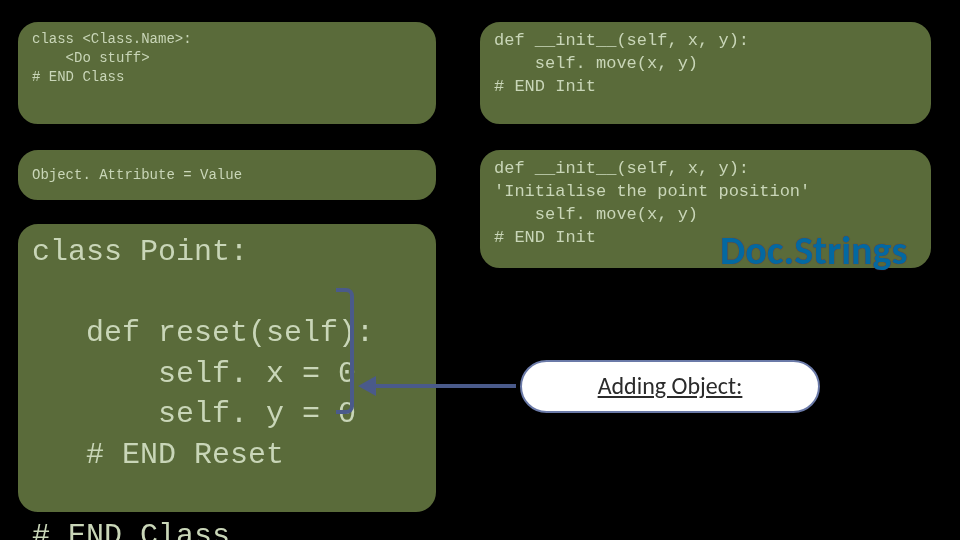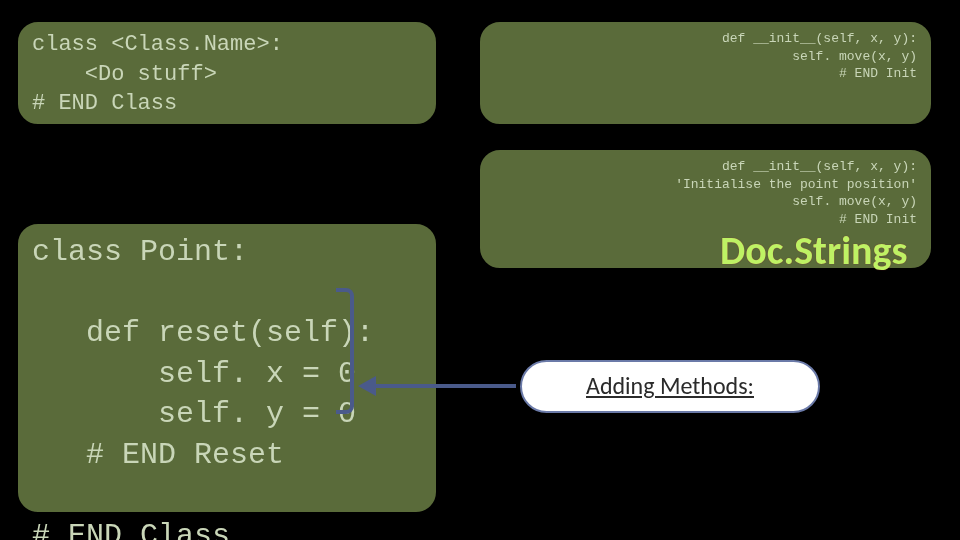--- a/index.html
+++ b/index.html
@@ -6,46 +6,46 @@
   html, body { width: 960px; height: 540px; background: #000; font-family: Georgia, 'Times New Roman', serif; overflow: hidden; }
   .stage { position: relative; width: 960px; height: 540px; }
   .codebox {
     position: absolute;
     background: #5a6b3a;
     border: 2px solid #000;
     border-radius: 22px;
     padding: 8px 14px;
     font-family: 'Courier New', monospace;
     color: #c9d6b8;
-    font-size: 22px;
+    font-size: 14px;
     line-height: 1.35;
     white-space: pre;
   }
-  .codebox.small { font-size: 13px; line-height: 1.35; text-align: right; }
+  .codebox.small { font-size: 17px; line-height: 1.35; }
   .point-box { font-size: 30px; }
   .callout {
     position: absolute;
     background: #fff;
     border: 2px solid #6b7aa8;
     border-radius: 28px;
     padding: 10px 22px;
     text-align: center;
     font-family: Calibri, Arial, sans-serif;
     color: #2b2b2b;
     font-size: 24px;
     line-height: 1.2;
   }
   .callout .l1 { text-decoration: underline; }
   .callout .l2 { font-style: italic; }
   .docstrings-label {
     position: absolute;
     font-family: Calibri, Arial, sans-serif;
     font-weight: 700;
     font-size: 40px;
-    color: #bef264;
+    color: #0369a1;
     text-shadow: 0 0 1px #8b2030;
   }
   .bracket {
     position: absolute;
     border: 4px solid #4a5a8a;
     border-left: none;
     border-radius: 0 8px 8px 0;
     width: 18px;
   }
   .arrow-line {
@@ -63,20 +63,21 @@
 </style>
 </head>
 <body>
 
 <div class="stage">
 
   <div class="codebox" style="left:16px; top:20px; width:422px; height:106px;">class &lt;Class.Name&gt;:
     &lt;Do stuff&gt;
 # END Class</div>
 
+  <div class="codebox" style="left:16px; top:148px; width:422px; height:54px; display:flex; align-items:center;">Object. Attribute = Value</div>
 
   <div class="codebox point-box" style="left:16px; top:222px; width:422px; height:292px;">class Point:
 
    def reset(self):
        self. x = 0
        self. y = 0
    # END Reset
 
 # END Class</div>
 
@@ -90,16 +91,16 @@
 # END Init</div>
 
   <div class="docstrings-label" style="left:720px; top:226px;">Doc.Strings</div>
 
   <div class="bracket" style="left:336px; top:288px; height:126px;"></div>
 
   <div class="arrow-head" style="left:358px; top:376px;"></div>
   <div class="arrow-line" style="left:376px; top:384px; width:140px;"></div>
 
   <div class="callout" style="left:520px; top:360px; width:300px;">
-    <div class="l1">Adding Methods:</div>
+    <div class="l1">Adding Object:</div>
   </div>
 
 </div>
 
 </body></html>

